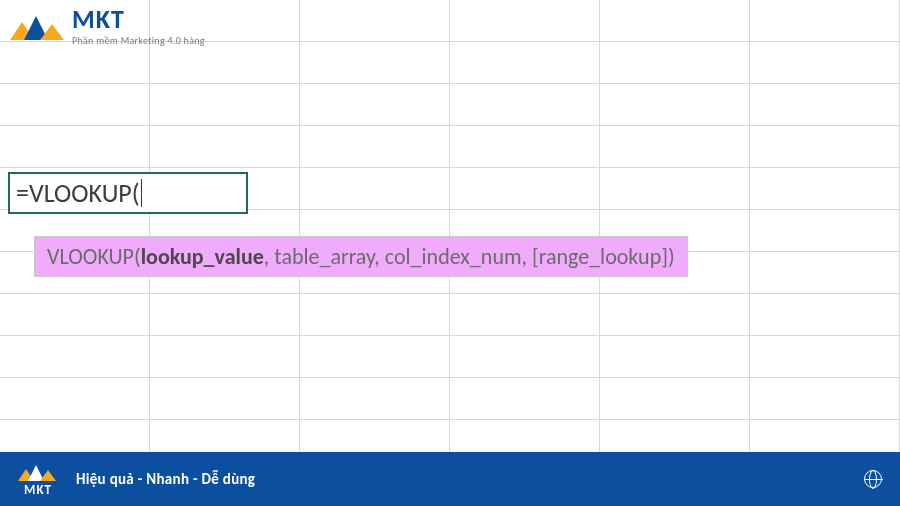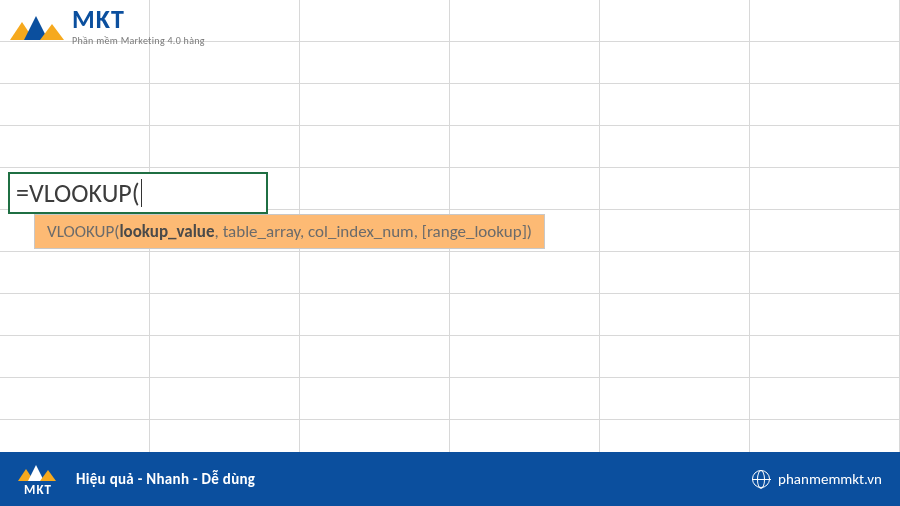--- a/index.html
+++ b/index.html
@@ -33,34 +33,34 @@
   .logo-mark .p3{border-bottom:16px solid #f6a91e;left:30px;}
   .logo-text{
     font-weight:800;color:#0b4f9e;font-size:26px;letter-spacing:1px;
     line-height:1;
   }
   .logo-sub{
     font-size:10px;color:#7a7a7a;display:block;margin-top:2px;
     letter-spacing:.3px;
   }
   .active-cell{
-    position:absolute;left:8px;top:172px;width:260px;height:42px;
+    position:absolute;left:8px;top:172px;width:240px;height:42px;
     border:2px solid #1f6f43;box-sizing:border-box;background:#fff;
     padding:4px 6px;font-size:26px;color:#3c3c3c;
     display:flex;align-items:center;z-index:3;
   }
   .active-cell .cursor{
     width:1px;height:28px;background:#333;margin-left:1px;
     animation:blink 1s steps(1) infinite;
   }
   @keyframes blink{50%{opacity:0;}}
   .tooltip{
-    position:absolute;left:34px;top:214px;
-    background:#fdba74;border:1px solid #c8c8c8;
-    padding:6px 12px;font-size:17px;color:#6b6b6b;
+    position:absolute;left:34px;top:236px;
+    background:#f0abfc;border:1px solid #c8c8c8;
+    padding:6px 12px;font-size:22px;color:#6b6b6b;
     z-index:3;white-space:nowrap;
   }
   .tooltip .fn{color:#6b6b6b;}
   .tooltip .arg-cur{font-weight:700;color:#4a4a4a;}
   .footer{
     position:absolute;left:0;bottom:0;width:900px;height:54px;
     background:#0b4f9e;display:flex;align-items:center;
     padding:0 18px;box-sizing:border-box;color:#fff;z-index:6;
   }
   .footer-logo{
@@ -214,15 +214,14 @@
     <div class="mark">
       <div class="pk k1"></div>
         <div class="pk k2"></div>
         <div class="pk k3"></div>
     </div>
     <div class="txt">MKT</div>
   </div>
   <div class="tagline">Hiệu quả - Nhanh  - Dễ dùng</div>
   <div class="footer-right">
     <span class="globe"></span>
-    <span>phanmemmkt.vn</span>
   </div>
 </div>
 
 </body></html>

